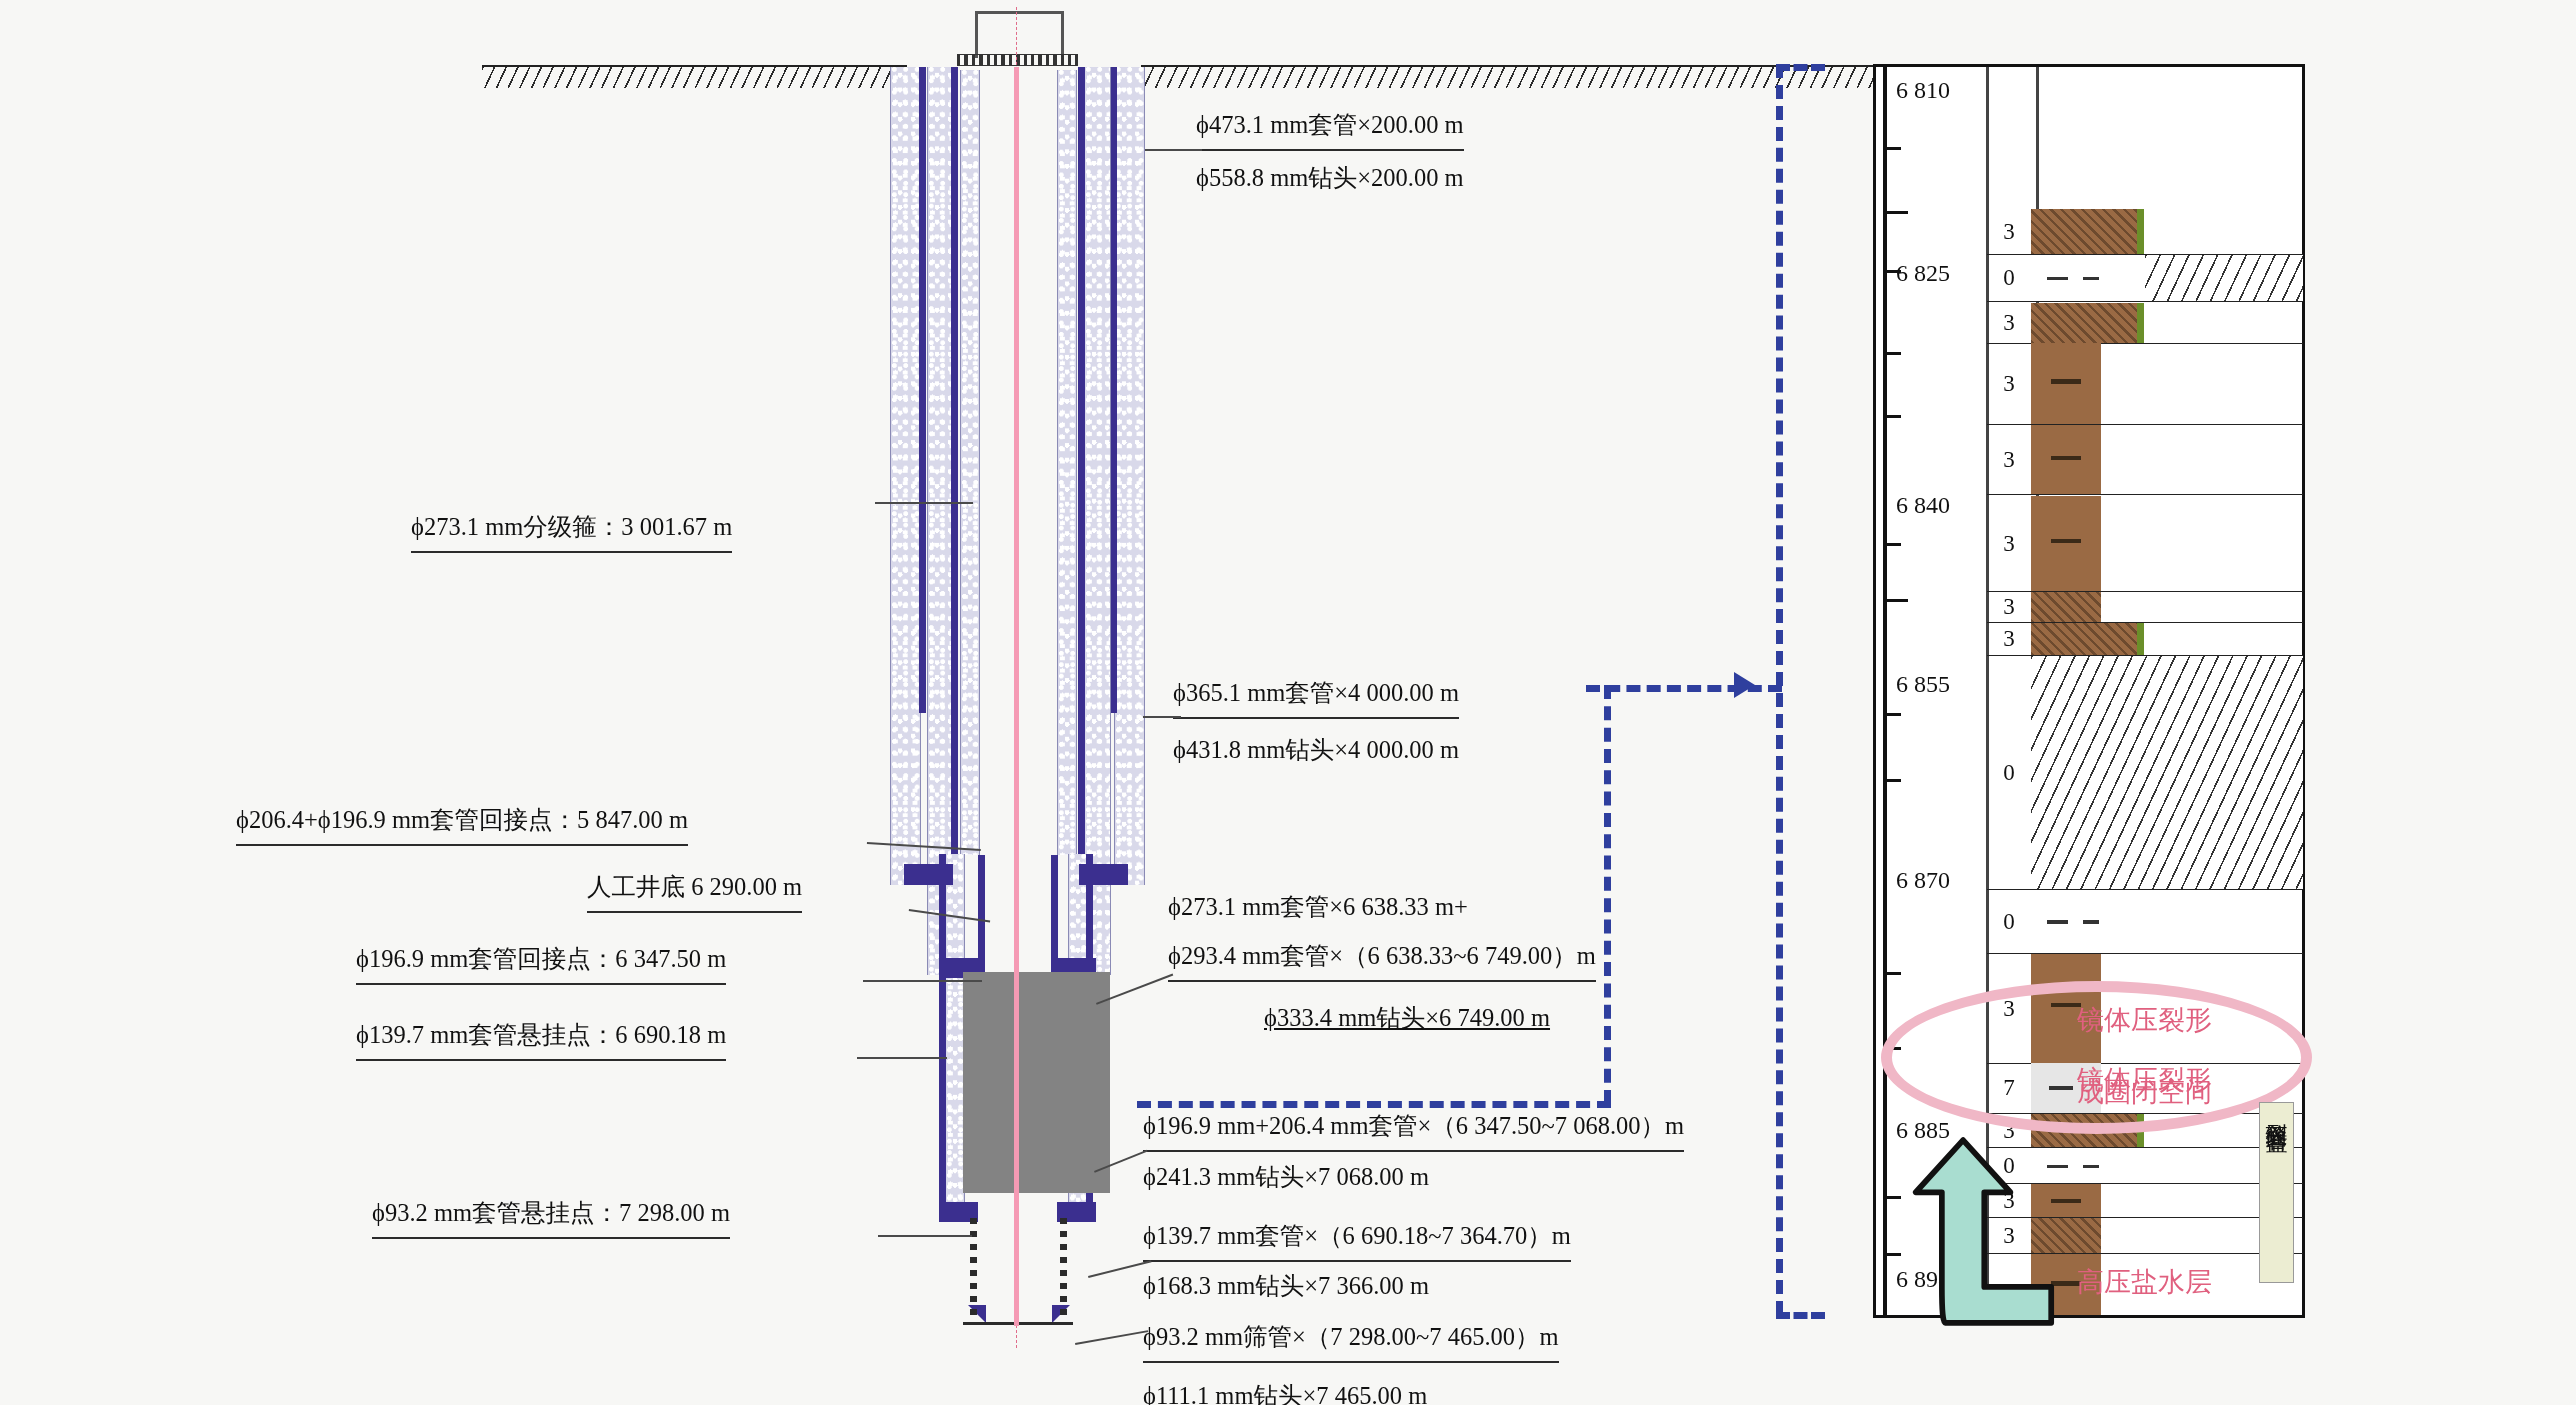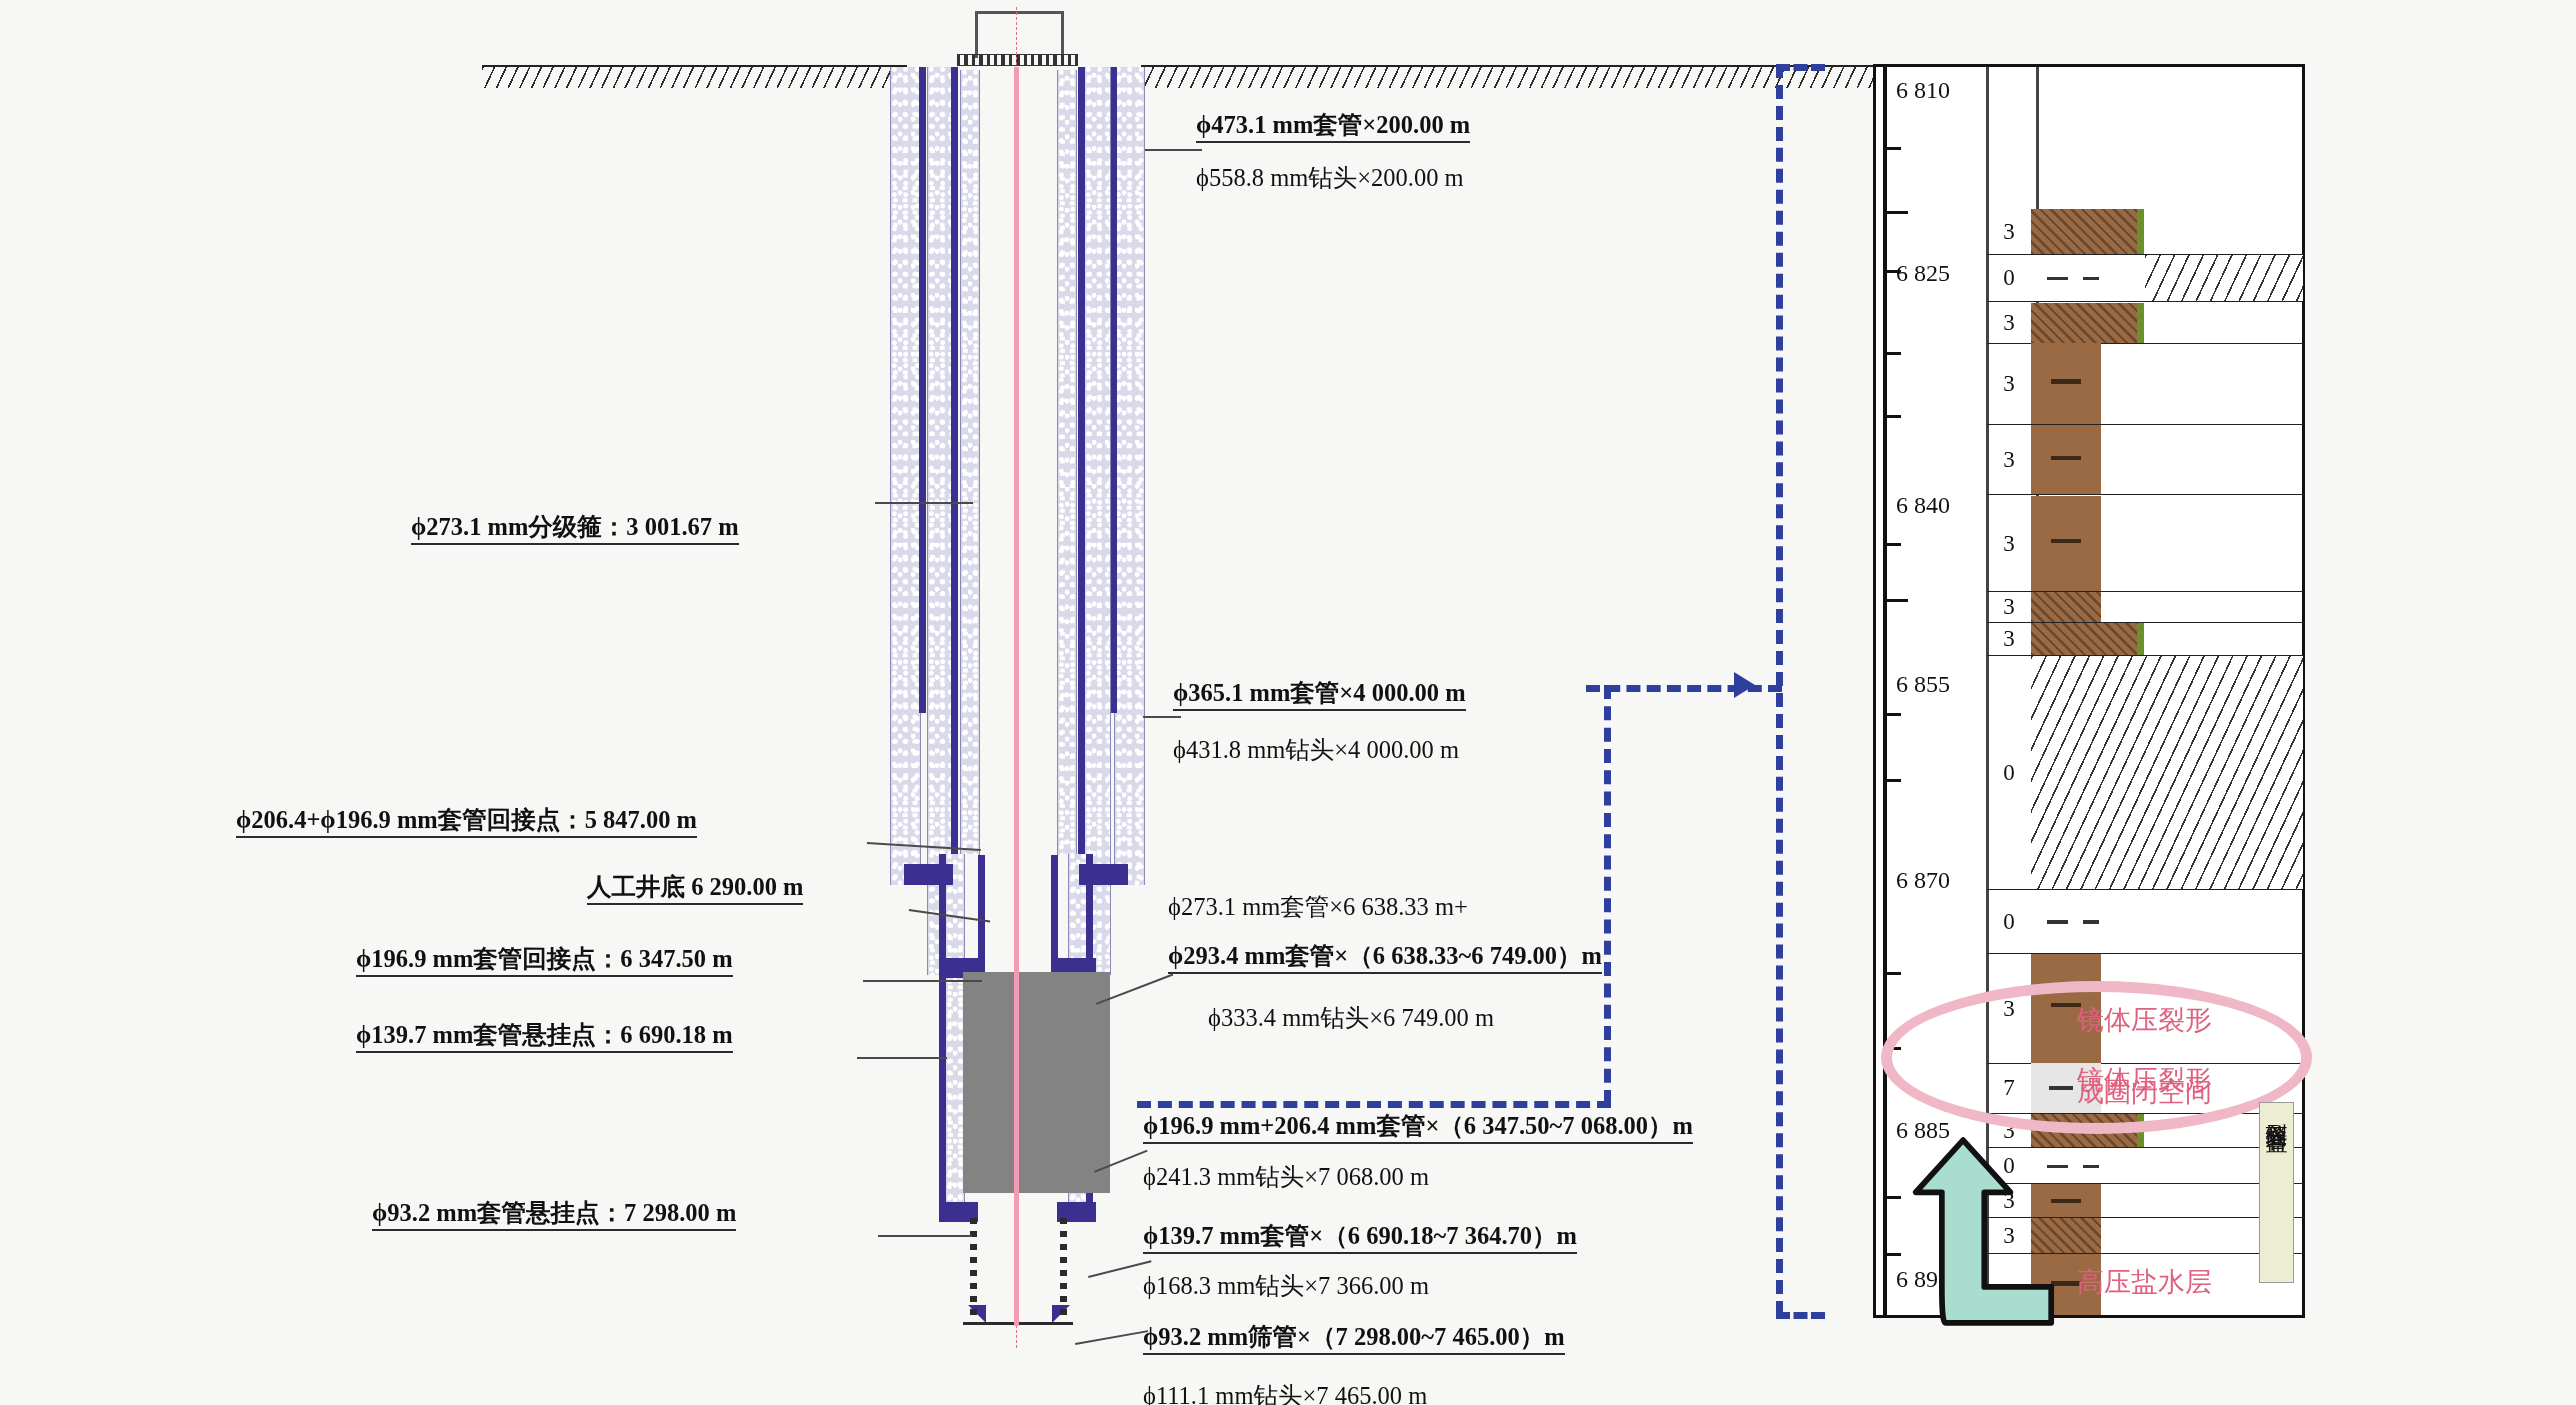--- a/index.html
+++ b/index.html
@@ -1,19 +1,19 @@
 <!DOCTYPE html>
 <html style="font-size:13px"><head>
 <meta charset="utf-8">
 <style>
   html,body{margin:0;padding:0;background:#f7f7f5;}
   body{width:2576px;height:1406px;position:relative;overflow:hidden;
        font-family:"Liberation Serif","DejaVu Serif",serif;color:#111;}
   .lbl{position:absolute;white-space:nowrap;font-size:24.5px;line-height:1.15;}
-  .ul{border-bottom:2.5px solid #2b2b2b;padding-bottom:2px;font-weight:bold;}
+  .ul{border-bottom:2.5px solid #2b2b2b;padding-bottom:10px;}
   .leader{position:absolute;background:#4a4a4a;height:1.6px;transform-origin:0 0;}
   
   .ground{position:absolute;height:21px;
      background:repeating-linear-gradient(115deg,#2b2b2b 0 1.6px,transparent 1.6px 10.6px);
      border-top:2.5px solid #222;}
   .cas-wall{position:absolute;width:7.4px;background:#3b2f8f;}
   .cem{position:absolute;background:
       radial-gradient(circle at 30% 20%, #ffffff 0 2.5px, transparent 2.5px),
       radial-gradient(circle at 70% 55%, #ffffff 0 2.5px, transparent 2.5px),
       radial-gradient(circle at 45% 85%, #ffffff 0 2.5px, transparent 2.5px),
@@ -115,21 +115,21 @@
 <div class="lbl ul" style="left:1196px;top:111px;">ϕ473.1 mm套管×200.00 m</div>
 <div class="lbl" style="left:1196px;top:164px;">ϕ558.8 mm钻头×200.00 m</div>
 <div class="leader" style="left:1145px;top:149px;width:57px;"></div>
 
 <div class="lbl ul" style="left:1173px;top:679px;">ϕ365.1 mm套管×4 000.00 m</div>
 <div class="lbl" style="left:1173px;top:736px;text-align:right;">ϕ431.8 mm钻头×4 000.00 m</div>
 <div class="leader" style="left:1143px;top:716px;width:38px;"></div>
 
 <div class="lbl" style="left:1168px;top:893px;">ϕ273.1 mm套管×6 638.33 m+</div>
 <div class="lbl ul" style="left:1168px;top:942px;">ϕ293.4 mm套管×（6 638.33~6 749.00）m</div>
-<div class="lbl" style="left:1208px;top:1004px;">ϕ333.4 mm钻头×6 749.00 m</div>
+<div class="lbl" style="left:1264px;top:1004px;text-decoration:underline;">ϕ333.4 mm钻头×6 749.00 m</div>
 <div class="leader" style="left:1096px;top:1003px;width:82px;transform:rotate(-21deg);"></div>
 
 <div class="lbl ul" style="left:1143px;top:1112px;">ϕ196.9 mm+206.4 mm套管×（6 347.50~7 068.00）m</div>
 <div class="lbl" style="left:1143px;top:1163px;">ϕ241.3 mm钻头×7 068.00 m</div>
 <div class="leader" style="left:1094px;top:1171px;width:57px;transform:rotate(-22deg);"></div>
 
 <div class="lbl ul" style="left:1143px;top:1222px;">ϕ139.7 mm套管×（6 690.18~7 364.70）m</div>
 <div class="lbl" style="left:1143px;top:1272px;">ϕ168.3 mm钻头×7 366.00 m</div>
 <div class="leader" style="left:1088px;top:1276px;width:65px;transform:rotate(-14deg);"></div>
 

